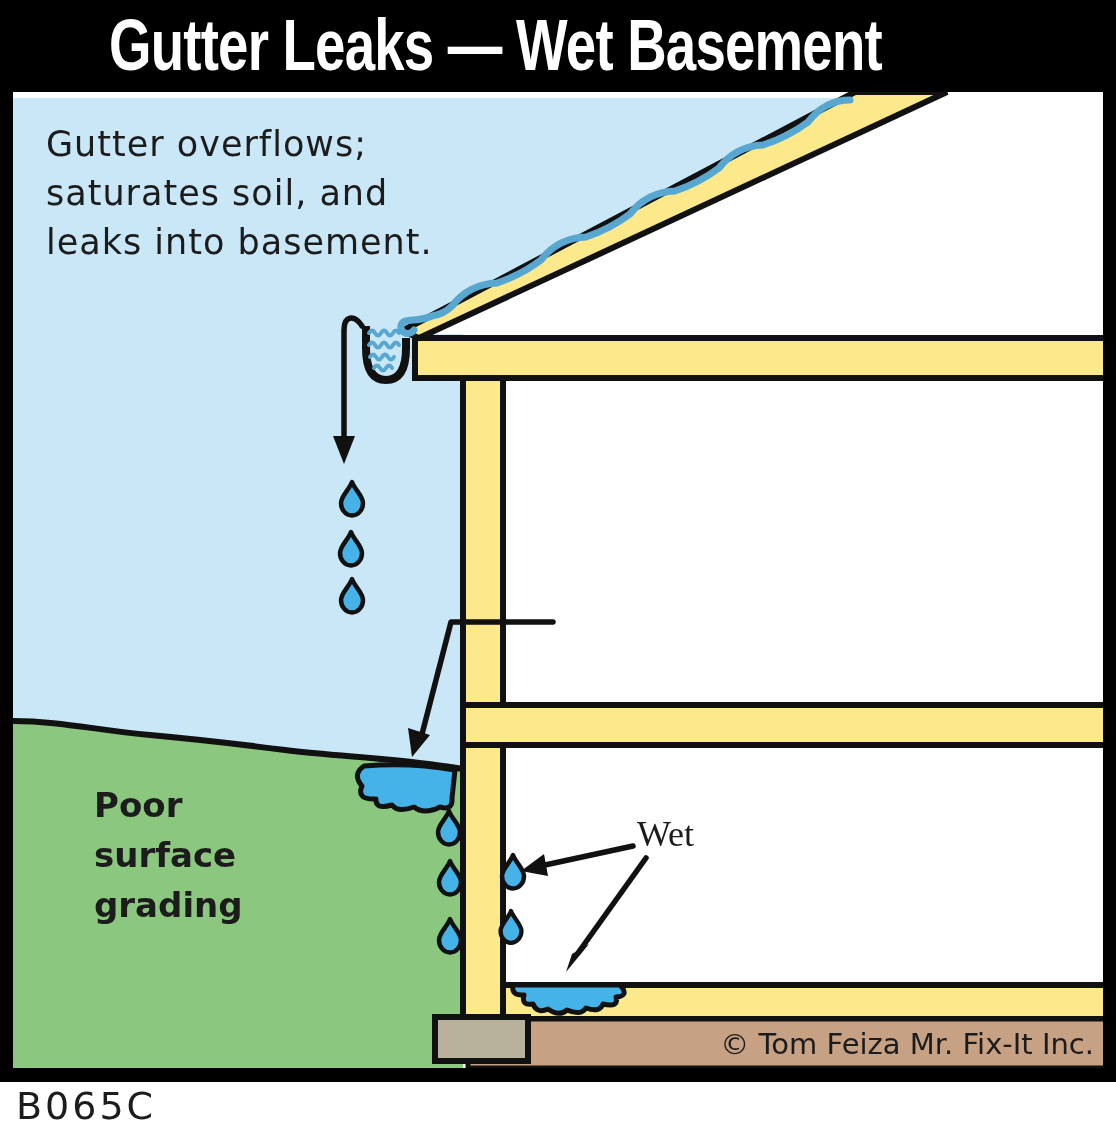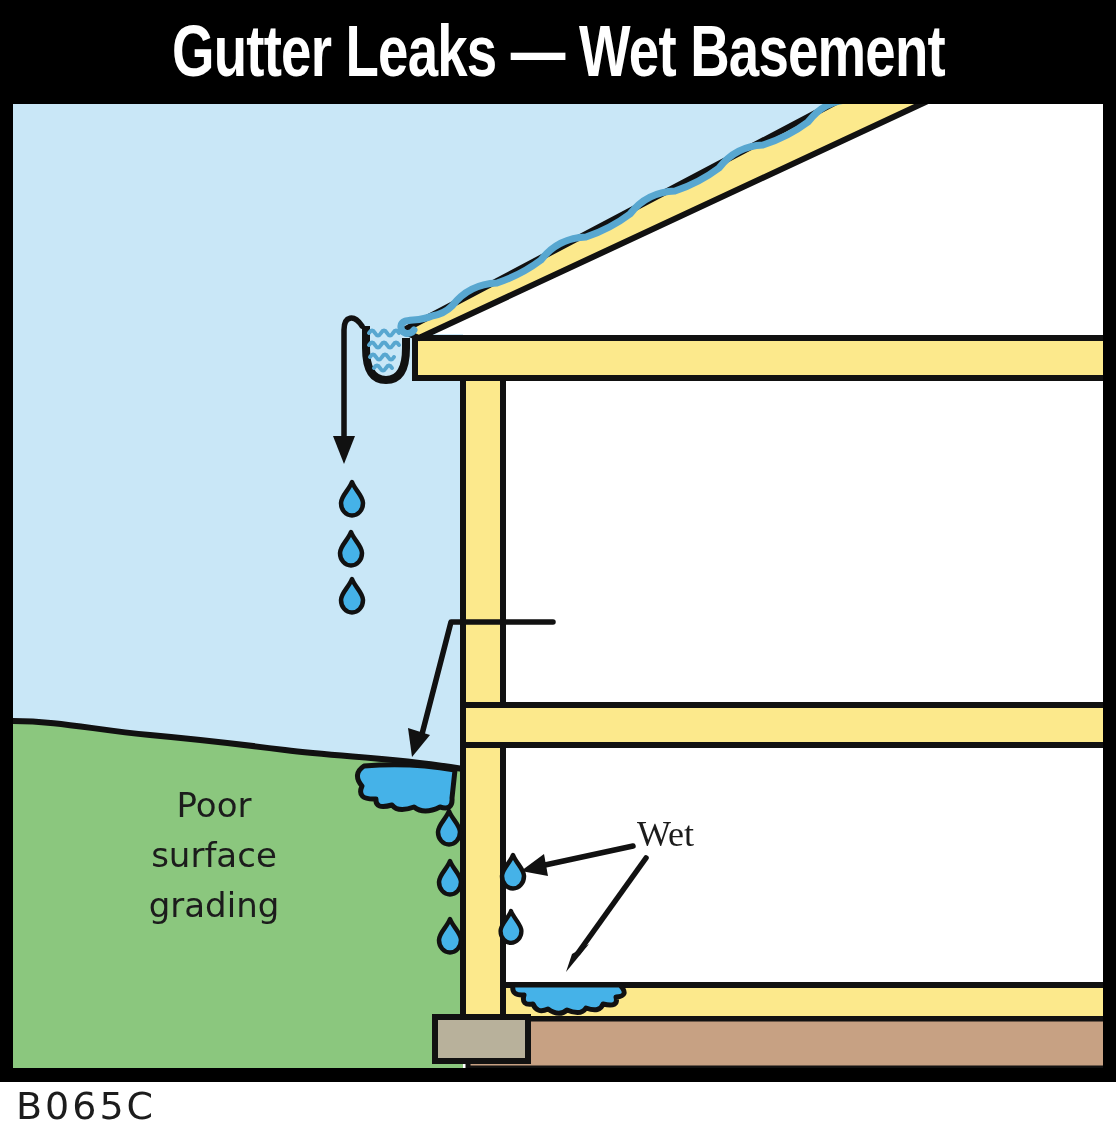--- a/index.html
+++ b/index.html
@@ -17,30 +17,30 @@
   .f-tan{fill:var(--c-soil);stroke:var(--c-line);stroke-width:5;}
   .ln{fill:none;stroke:var(--c-line);stroke-width:6;stroke-linecap:round;}
   .arrow{fill:none;stroke:var(--c-line);stroke-width:5.5;stroke-linecap:round;stroke-linejoin:round;}
   .ahead{fill:var(--c-line);stroke:none;}
   .wavln{fill:none;stroke:var(--c-roofwater);stroke-width:7;stroke-linecap:round;}
   .ripple{fill:none;stroke:var(--c-roofwater);stroke-width:4;stroke-linecap:round;}
   .blk{fill:var(--c-titlebg);}
 
   .txt{position:absolute;color:#1c1c1c;white-space:pre-line;}
   #title-bar{
-    position:absolute;left:0;top:0;width:1116px;height:104px;
-    display:flex;align-items:center;justify-content:center;background:var(--c-titlebg);
+    position:absolute;left:0;top:0;width:1116px;height:92px;
+    display:flex;align-items:center;justify-content:flex-start;background:var(--c-titlebg);
   }
   #title-bar span{
     color:var(--c-titletext);font-family:"Liberation Sans",sans-serif;
     font-weight:bold;font-size:70px;letter-spacing:-1px;
     transform:scale(0.78,1.02);transform-origin:center;white-space:nowrap;
   }
   #caption{left:46px;top:120px;font-size:35px;line-height:49px;letter-spacing:1px;}
-  #poor-grading{left:94px;top:780px;width:240px;text-align:center;font-size:34px;line-height:50px;}
+  #poor-grading{left:94px;top:780px;width:240px;text-align:left;font-size:34px;line-height:50px;font-weight:bold;}
   #wet-soil{left:556px;top:603px;font-size:36px;}
   #wet{left:637px;top:813px;font-size:36px;font-family:Liberation Serif, serif;}
   #copyright{right:22px;top:1027px;font-size:29px;}
   #plan-code{left:16px;top:1084px;font-size:38px;letter-spacing:3px;}
 </style>
 </head>
 <body>
 
 <div id="stage">
 
@@ -106,18 +106,22 @@
 
     <rect class="blk" x="0" y="0" width="13" height="1082"></rect>
     <rect class="blk" x="1103" y="0" width="13" height="1082"></rect>
     <rect class="blk" x="0" y="1068" width="1116" height="14"></rect>
   </svg>
 
   <div id="title-bar">
     <span>Gutter Leaks — Wet Basement</span>
   </div>
 
+  <div class="txt" id="caption">Gutter overflows;
+saturates soil, and
+leaks into basement.</div>
   <div class="txt" id="poor-grading">Poor
 surface
 grading</div>
   <div class="txt" id="wet">Wet</div>
+  <div class="txt" id="copyright">© Tom Feiza Mr. Fix-It Inc.</div>
   <div class="txt" id="plan-code">B065C</div>
 </div>
 
 </body></html>

